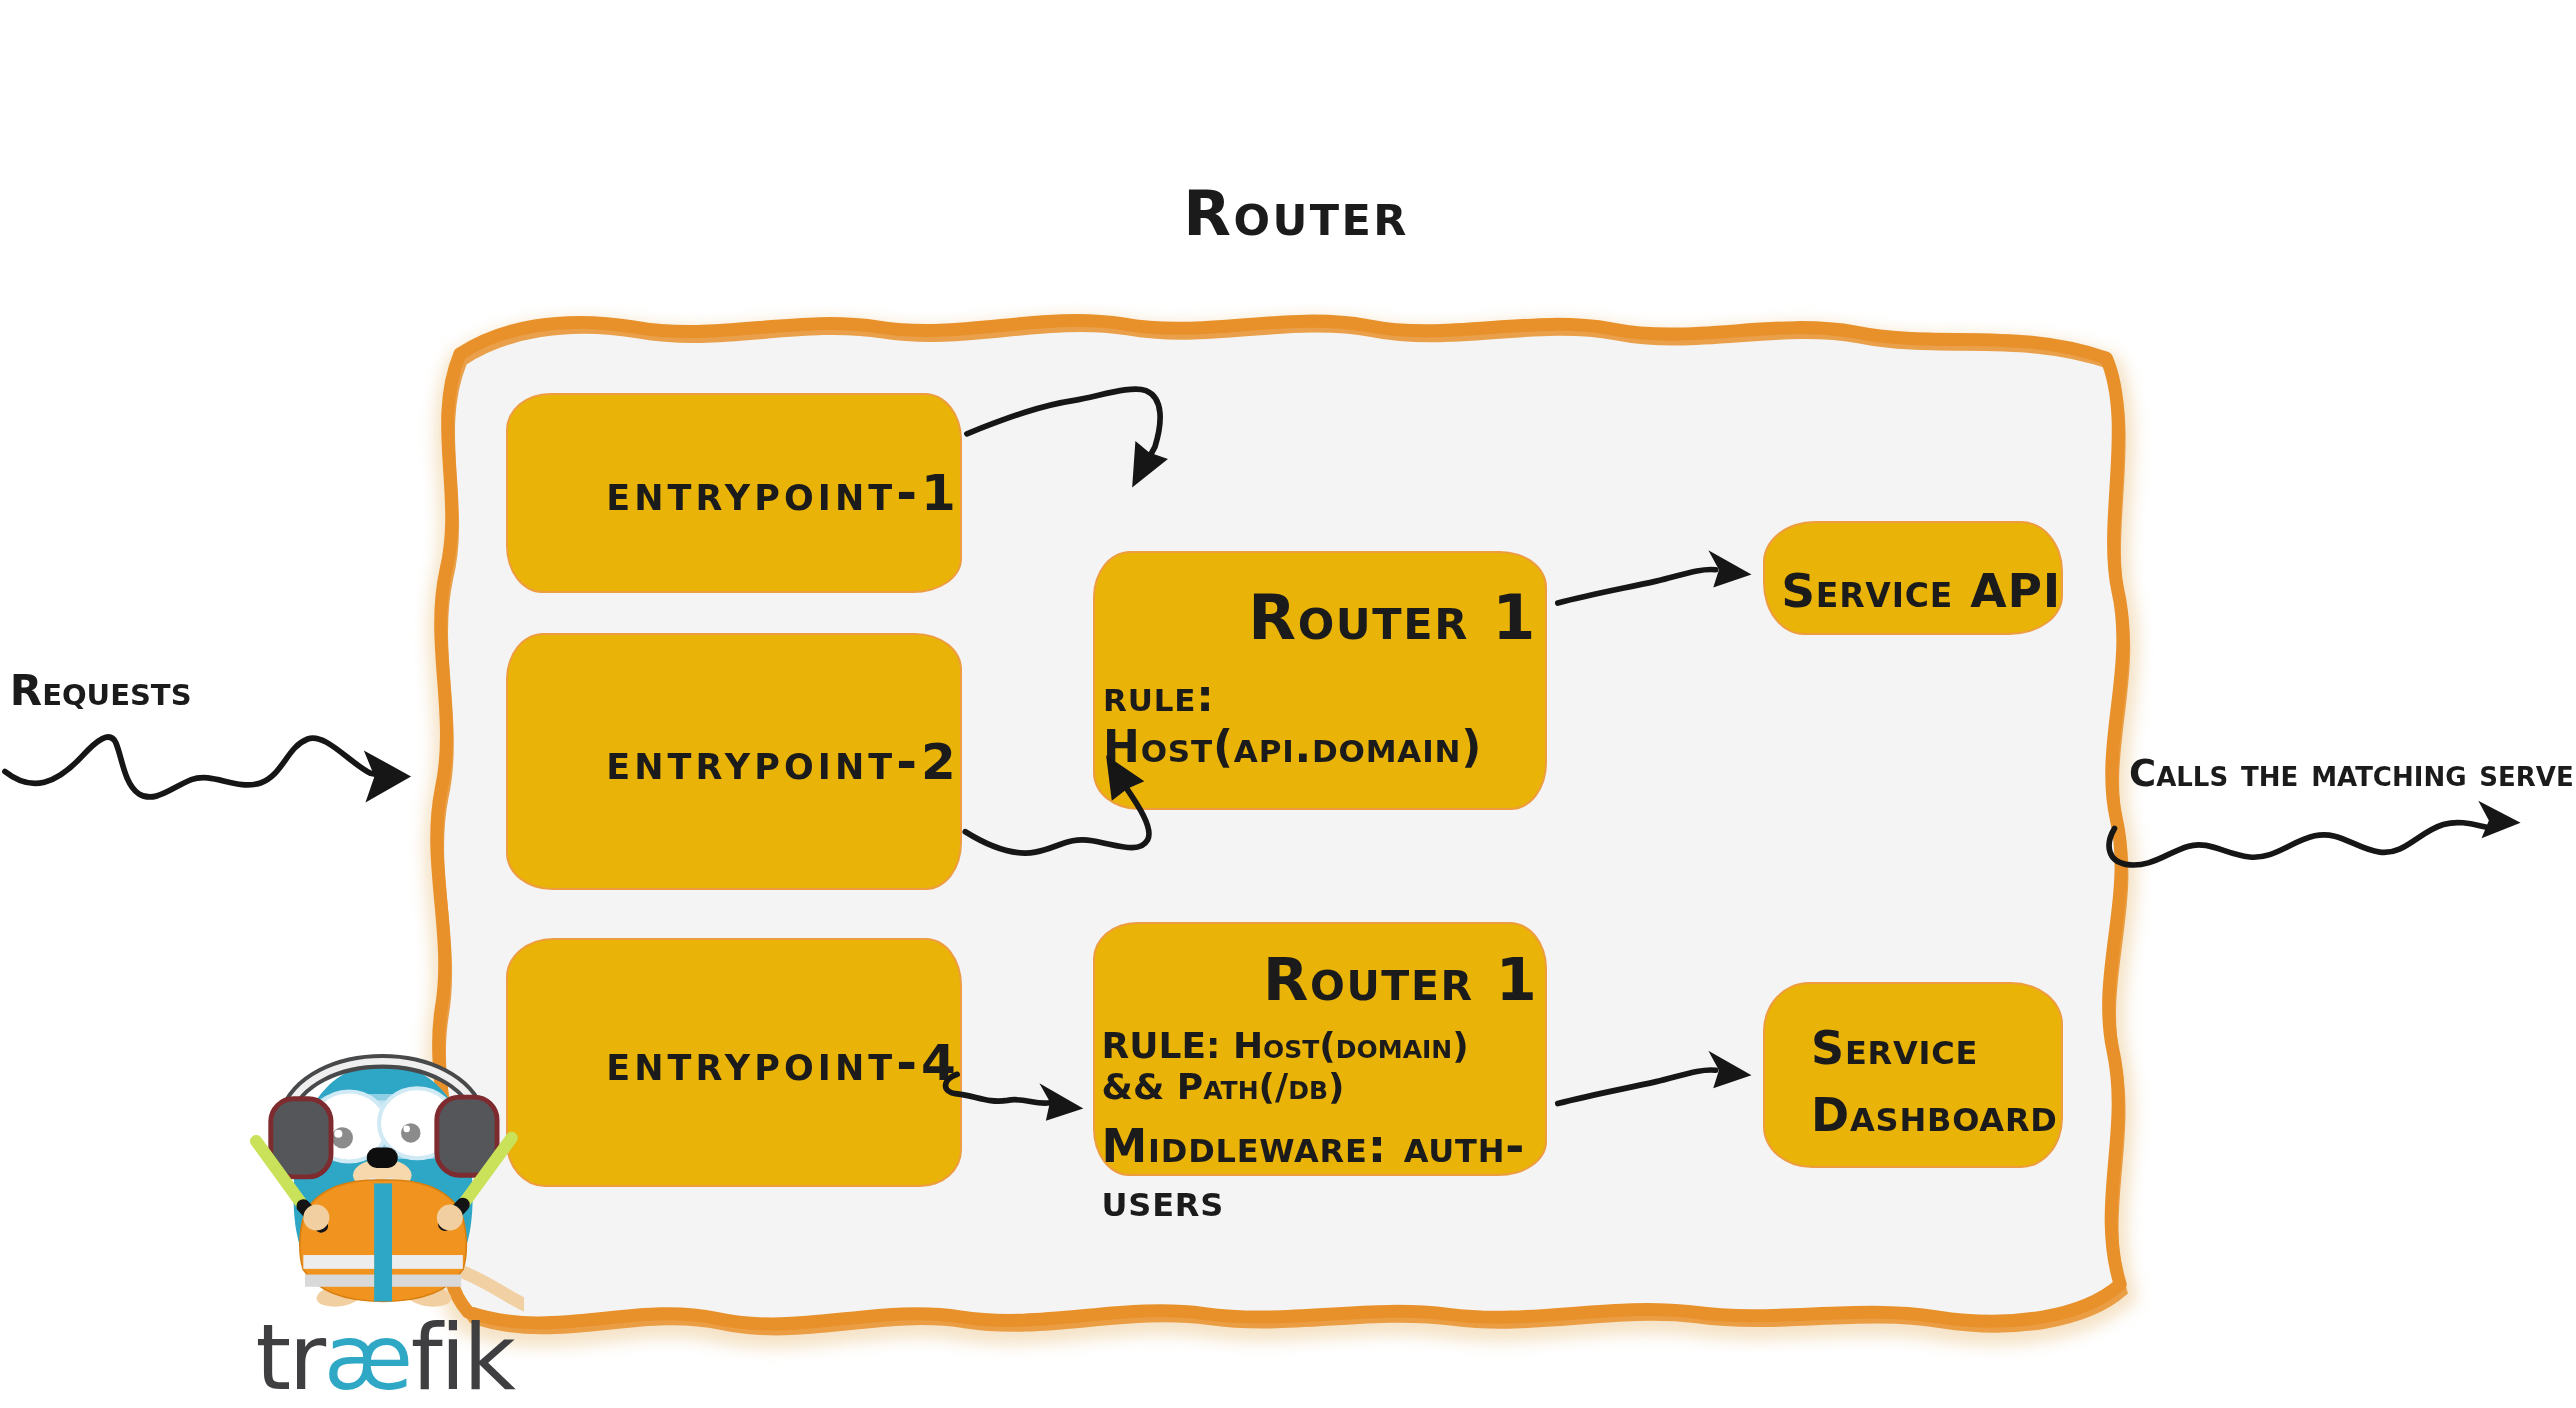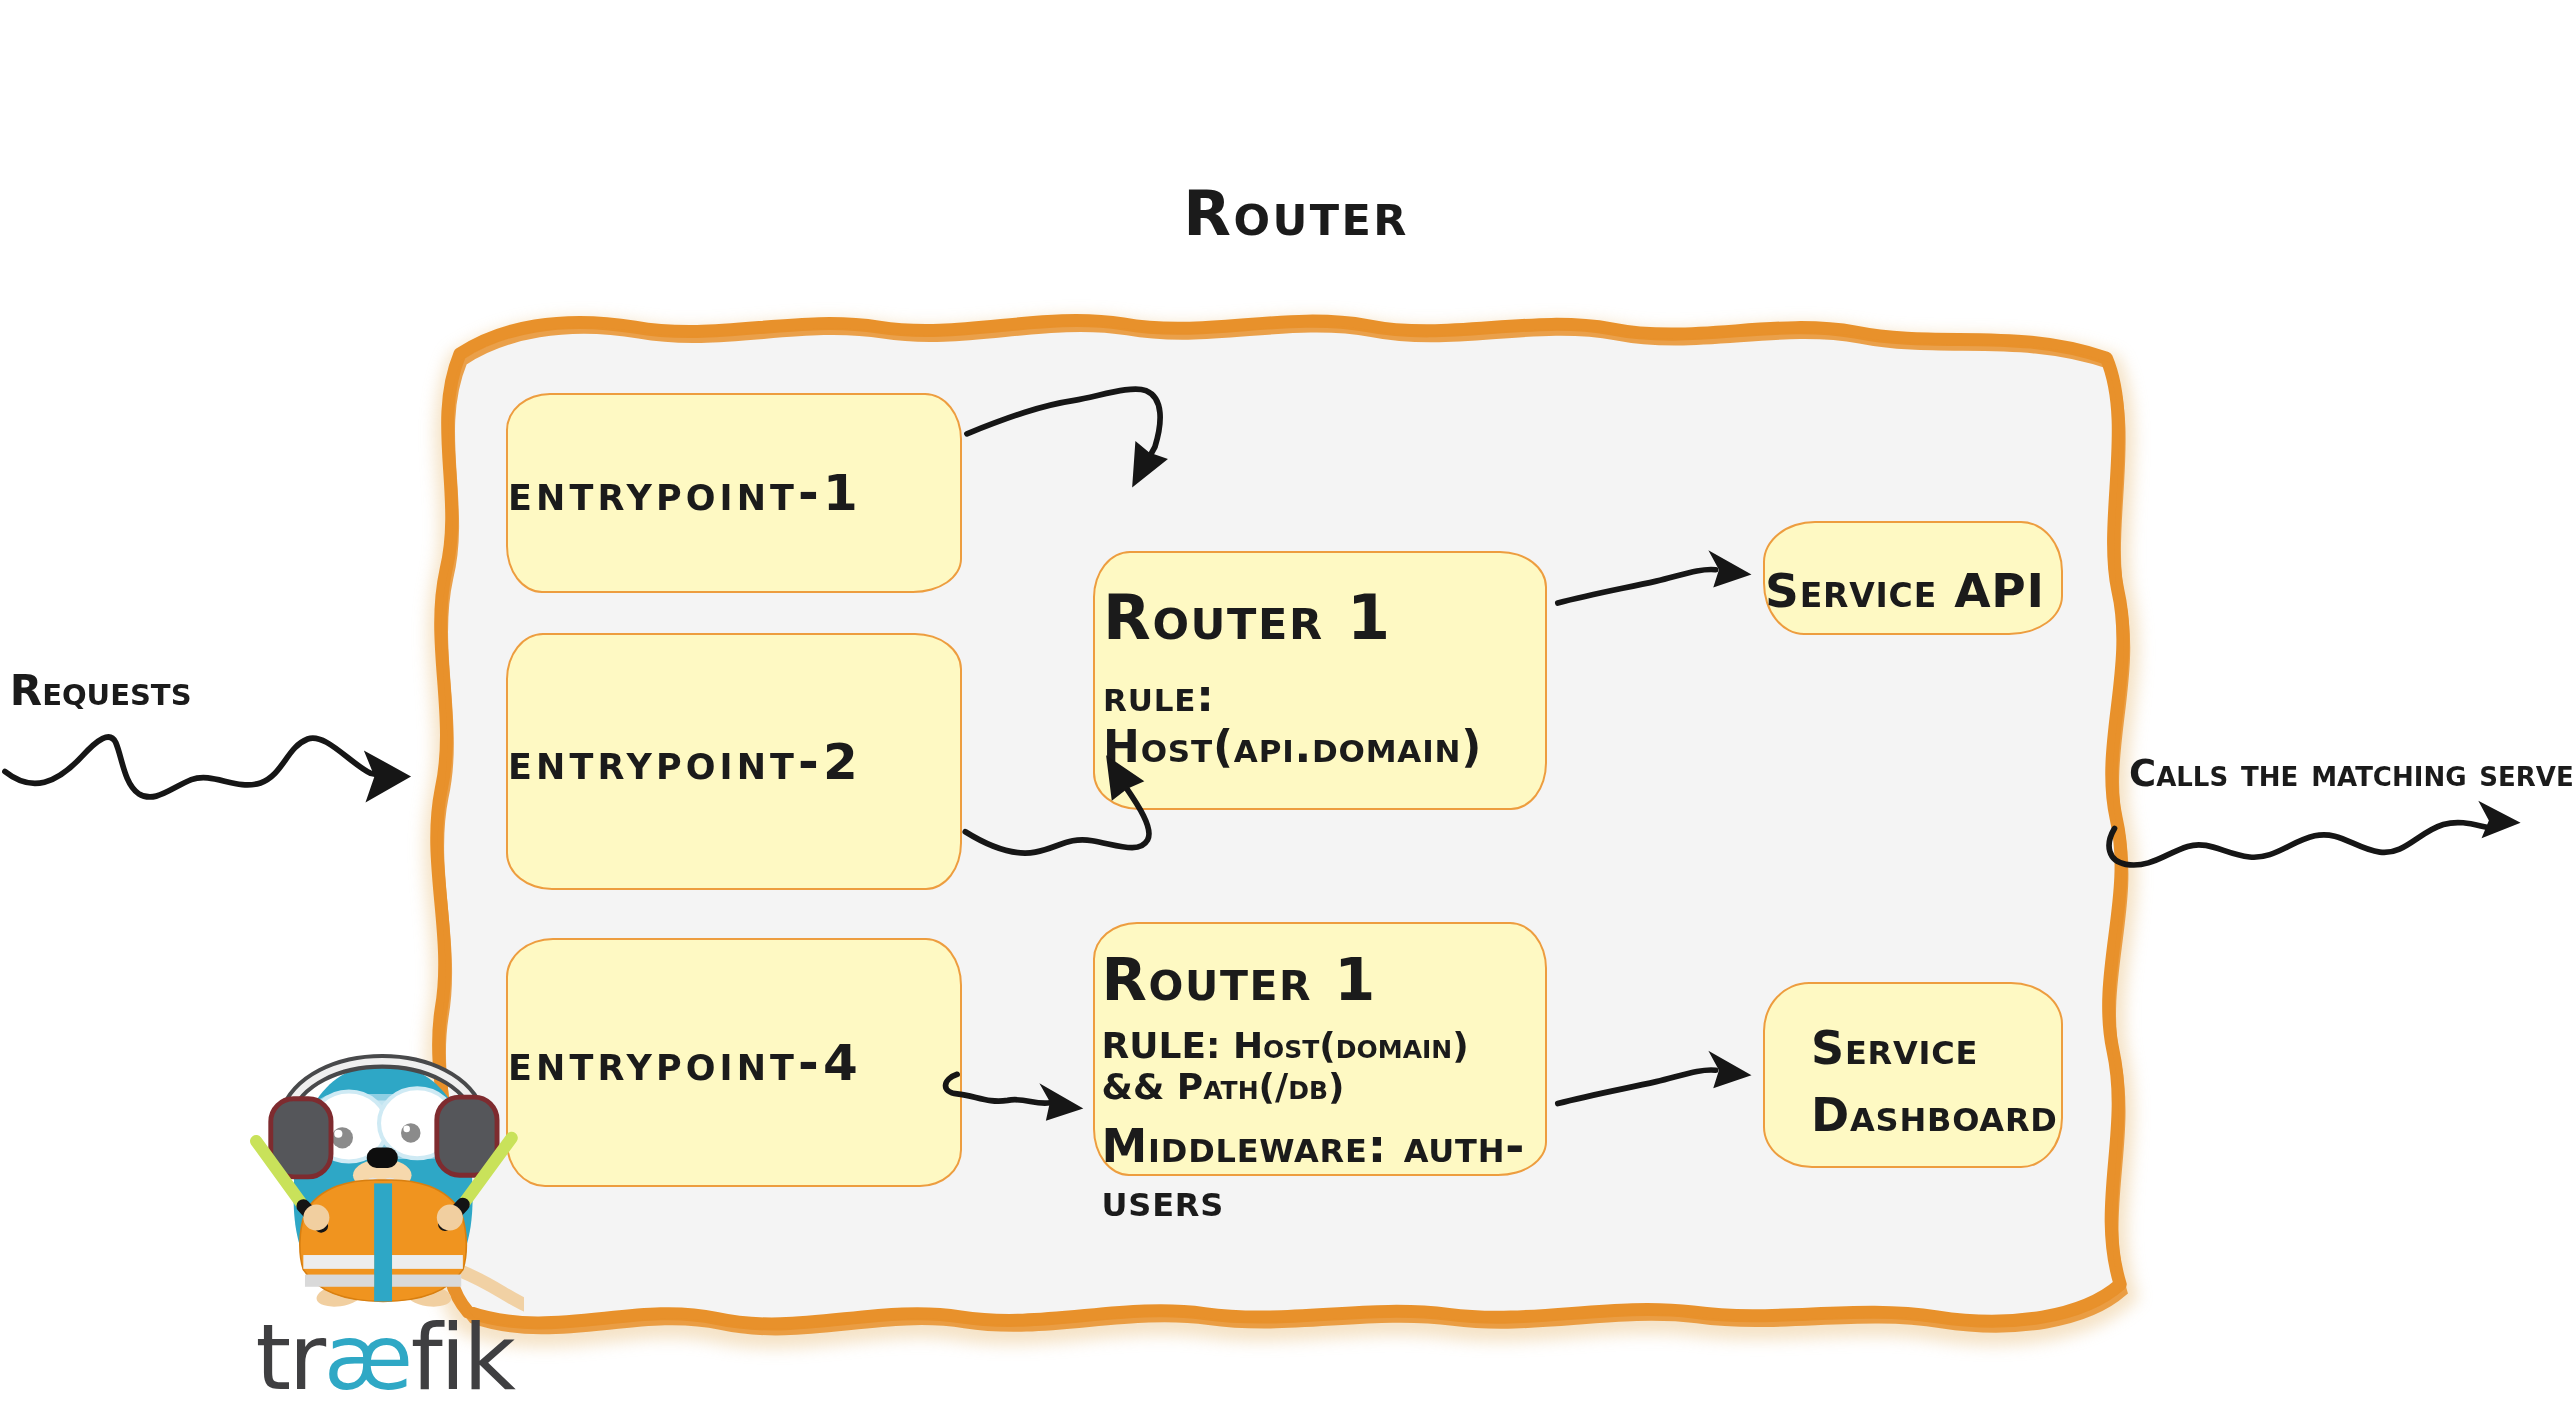--- a/index.html
+++ b/index.html
@@ -5,22 +5,22 @@
   html,body{margin:0;padding:0;background:#ffffff;}
   .stage{
     position:relative;width:2576px;height:1408px;overflow:hidden;
     font-family:"DejaVu Sans","Liberation Sans",sans-serif;color:#1b1b1b;background:#ffffff;
   }
   svg{display:block;}
   .layer{position:absolute;left:0;top:0;width:2576px;height:1408px;pointer-events:none;}
 
   
   .sketchbox{
-    position:absolute;background:#fef9c3;border:2.4px solid #ed9d3f;
-    display:flex;flex-direction:column;align-items:flex-start;justify-content:center;
+    position:absolute;background:#eab308;border:2.4px solid #ed9d3f;
+    display:flex;flex-direction:column;align-items:flex-end;justify-content:center;
     box-sizing:border-box;z-index:3;
   }
   .r1{border-radius:44px 37px 49px 36px / 37px 46px 34px 47px;}
   .r2{border-radius:37px 47px 36px 46px / 46px 36px 47px 37px;}
   .r3{border-radius:47px 36px 42px 39px / 39px 47px 37px 44px;}
 
   .caps{font-variant:small-caps;font-weight:600;}
   .ep-label{font-size:50px;letter-spacing:4.1px;font-weight:600;}
   .router-title{font-size:62px;letter-spacing:1.6px;}
   .router-rule{font-size:44px;letter-spacing:0.8px;}

